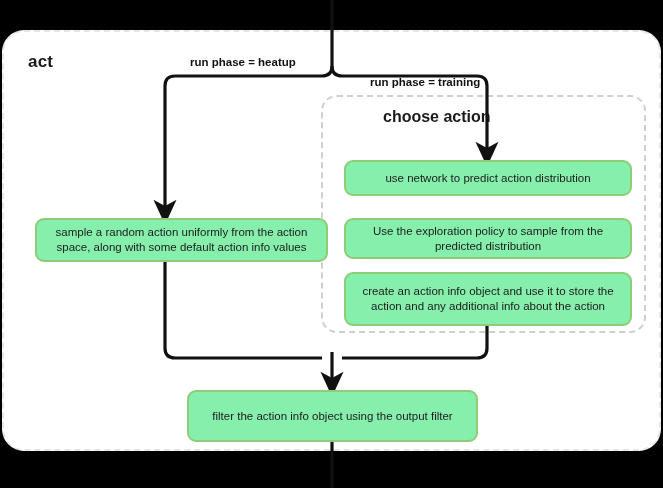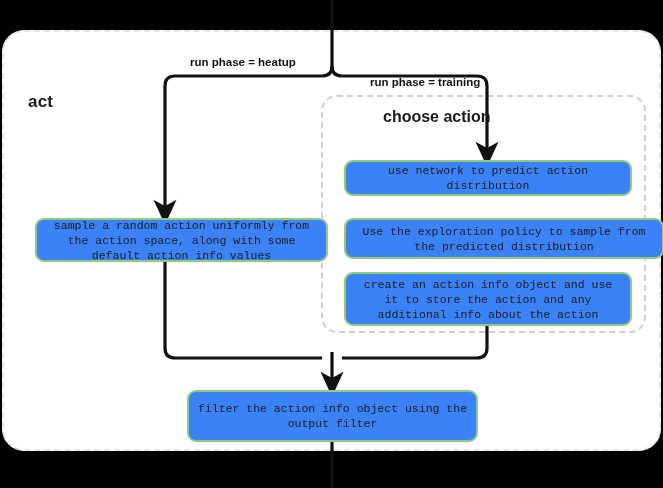--- a/index.html
+++ b/index.html
@@ -24,21 +24,20 @@
     border: 2px dashed #e6e6e6;
     border-radius: 22px;
   }
   .outer-title {
     position: absolute;
     left: 28px; top: 52px;
     font-size: 17px;
     font-weight: bold;
     color: #1a1a1a;
     letter-spacing: 0.2px;
-    margin-top: 40px;
   }
 
   
   .inner-box {
     position: absolute;
     left: 321px; top: 95px;
     width: 325px; height: 238px;
     background: #ffffff;
     border: 2px dashed #cfcfcf;
     border-radius: 16px;
@@ -50,36 +49,35 @@
     font-size: 16px;
     font-weight: bold;
     line-height: 23px;
     color: #1a1a1a;
     margin-left: 39px;
   }
 
   
   .node {
     position: absolute;
-    background: #3b82f6;
+    background: #86efac;
     border: 2px solid #8fcc77;
     border-radius: 9px;
     display: flex;
     align-items: center;
     justify-content: center;
     text-align: center;
     font-size: 11.5px;
     line-height: 15px;
     color: #1c1c1c;
     padding: 15px 8px;
-    font-family: Liberation Mono, monospace;
   }
   .node-sample   { left: 35px;  top: 218px; width: 293px; height: 44px; }
   .node-predict  { left: 344px; top: 160px; width: 288px; height: 36px; }
-  .node-explore  { left: 344px; top: 218px; width: 320px; height: 41px; }
+  .node-explore  { left: 344px; top: 218px; width: 288px; height: 41px; }
   .node-create   { left: 344px; top: 272px; width: 288px; height: 54px; }
   .node-filter   { left: 187px; top: 390px; width: 291px; height: 52px; }
 
   
   .branch-label {
     position: absolute;
     font-size: 11.5px;
     font-weight: bold;
     color: #111111;
     white-space: nowrap;

